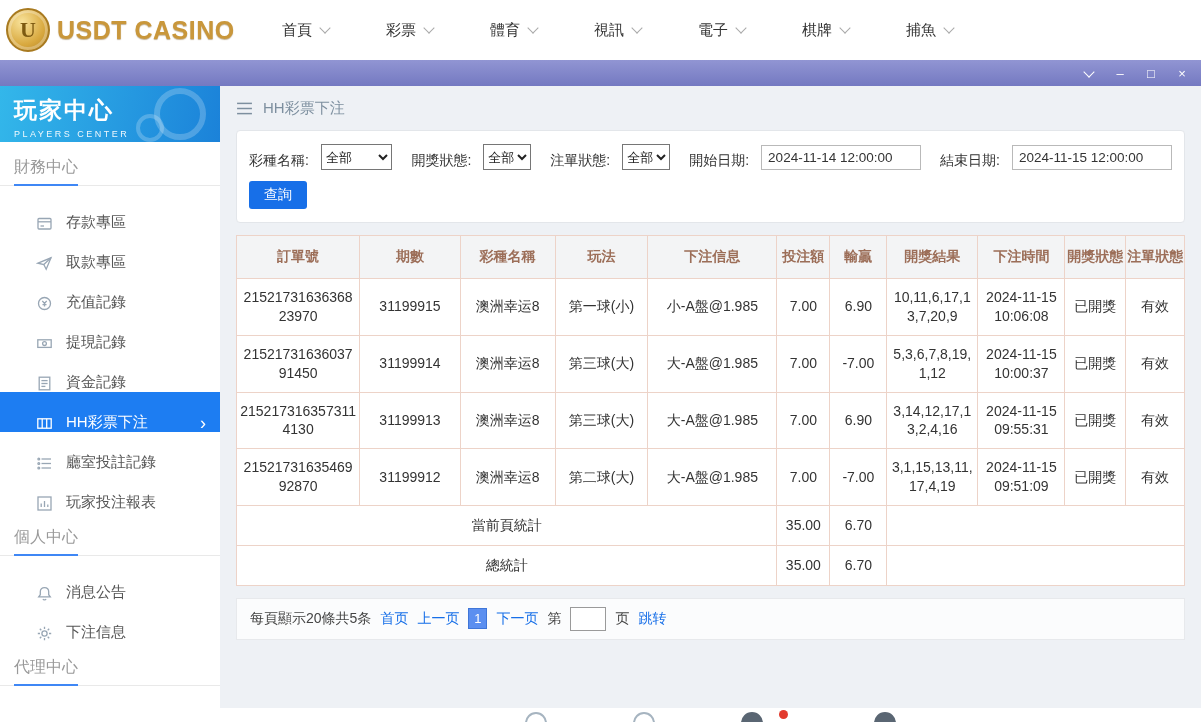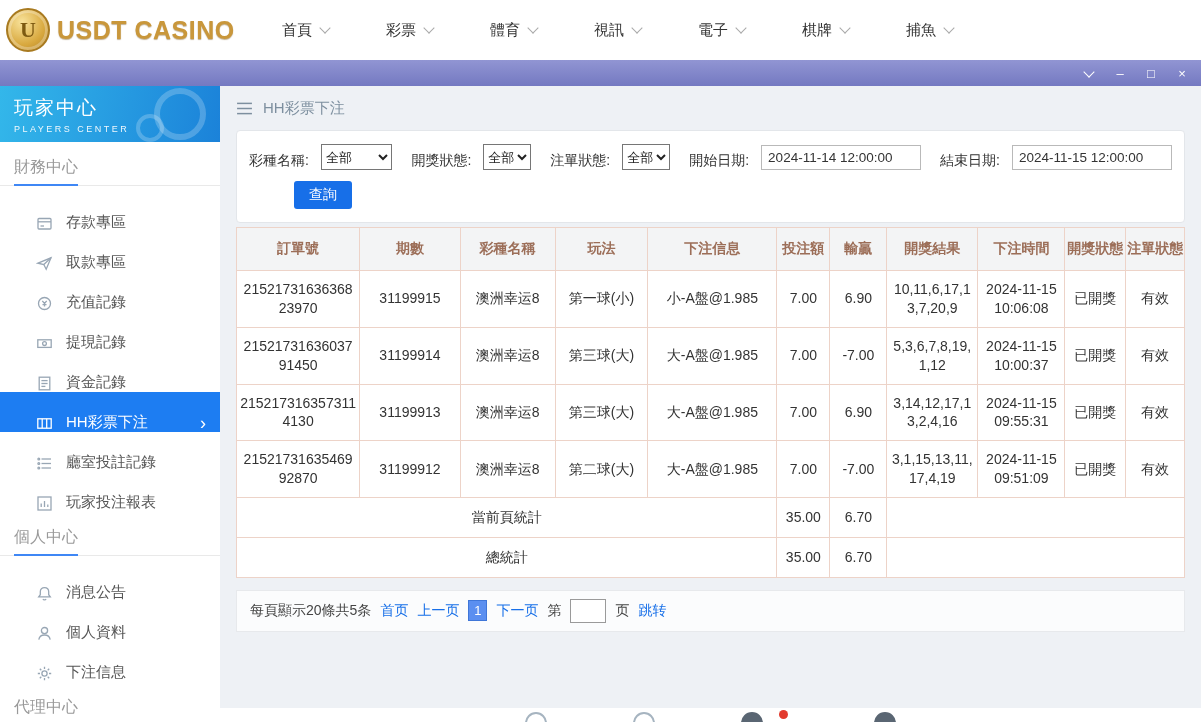--- a/index.html
+++ b/index.html
@@ -19,21 +19,21 @@
   
   .titlebar{height:26px;flex:0 0 26px;background:linear-gradient(#9195d3,#7479c1);display:flex;align-items:center;justify-content:flex-end;padding-right:12px;}
   .win-controls{display:flex;align-items:center;gap:17px;}
   .wc{color:#fff;font-size:13px;line-height:1;cursor:pointer;width:14px;text-align:center;}
   .chev-dn{display:inline-block;width:7px;height:7px;border-right:1.6px solid #fff;border-bottom:1.6px solid #fff;transform:rotate(45deg);margin-bottom:2px;}
 
   
   .main{flex:1;display:flex;min-height:0;}
   .sidebar{width:220px;flex:0 0 220px;background:#fff;overflow:hidden;}
   .sidebar-head{height:56px;background:linear-gradient(100deg,#33b7ea,#1b82d9);position:relative;padding:9px 0 0 14px;overflow:hidden;box-sizing:border-box;}
-  .sh-title{color:#fff;font-size:19px;font-weight:normal;letter-spacing:2px;}
+  .sh-title{color:#fff;font-size:23px;font-weight:bold;letter-spacing:2px;}
   .sh-sub{color:rgba(255,255,255,.92);font-size:9px;letter-spacing:2.5px;margin-top:3px;}
   .deco{position:absolute;border-radius:50%;border:6px solid rgba(255,255,255,.22);}
   .c1{width:40px;height:40px;right:14px;top:2px;}
   .c2{width:20px;height:20px;right:56px;top:28px;border-width:4px;}
   .section-title{color:#999;font-size:16px;padding:15px 0 7px 14px;border-bottom:1px solid #e9e9e9;position:relative;margin-bottom:6px;}
   .section-title::after{content:"";position:absolute;left:14px;bottom:-1px;width:64px;height:2px;background:#3f87f5;}
   .menu-item{height:40px;display:flex;align-items:flex-end;padding-left:36px;gap:13px;font-size:15px;color:#555;position:relative;cursor:pointer;}
   .menu-item.active{background:#1d7df2;color:#fff;}
   .menu-item.active .micon{stroke:#fff;}
   .menu-item .arrow{position:absolute;right:14px;font-size:18px;color:#fff;line-height:1;}
@@ -46,24 +46,24 @@
   
   .filter-panel{background:#fff;border:1px solid #e3e6ea;border-radius:4px;padding:13px 12px;}
   .filter-row{display:flex;align-items:flex-end;gap:12px;font-size:14px;color:#333;}
   .filter-row label{margin-left:7px;white-space:nowrap;}
   .filter-row label:first-child{margin-left:0;}
   select{height:26px;border:1px solid #767676;background:#fff;font-size:13px;font-family:inherit;color:#222;}
   .sel-lottery{width:122px;}
   .sel-draw{width:66px;}
   .sel-order{width:54px;}
   input.date{width:146px;height:23px;border:1px solid #b9b9b9;font-size:13.5px;color:#333;padding:0 6px;font-family:inherit;}
-  .search-btn{margin-top:11px;background:#176fe8;color:#fff;border:none;border-radius:3px;height:28px;padding:0 15px;font-size:14px;cursor:pointer;font-family:inherit;margin-left:45px;}
-
-  
-  .table-panel{margin-top:4px;background:#0369a1;}
+  .search-btn{margin-top:11px;background:#176fe8;color:#fff;border:none;border-radius:3px;height:28px;padding:0 15px;font-size:14px;cursor:pointer;font-family:inherit;}
+
+  
+  .table-panel{margin-top:12px;background:#0369a1;}
   table{width:100%;border-collapse:collapse;table-layout:fixed;}
   th{background:#f3f4f5;color:#9c6e58;font-size:14px;font-weight:bold;border:1px solid #edd3c8;padding:12px 1px;white-space:nowrap;overflow:hidden;}
   td{border:1px solid #edd3c8;text-align:center;font-size:14px;color:#333;padding:9px 3px;word-break:break-all;line-height:1.35;background:#fff;}
   tr.summary td{padding:10px 3px;}
 
   
   .pagination{margin-top:12px;background:#fbfcfd;border:1px solid #e7e9ec;height:42px;display:flex;align-items:center;justify-content:flex-start;padding:0 13px;font-size:14px;color:#444;box-sizing:border-box;}
   .pager{display:flex;align-items:center;gap:9px;}
   .pager a{color:#176fe8;cursor:pointer;text-decoration:none;}
   .cur{background:#5b8ff0;color:#fff;min-width:17px;height:19px;line-height:19px;text-align:center;font-size:13px;display:inline-block;border:1px solid #3f76d8;cursor:pointer;}
@@ -209,27 +209,20 @@
       </div>
 
       <div class="section-title"><span>個人中心</span></div>
 
       <div class="menu-item">
         <svg class="micon" viewBox="0 0 17 17">
             <path d="M8.5 2.6 c2.5 0 4.2 1.8 4.2 4.2 v2.9 l1.6 2.2 H2.7 l1.6 -2.2 V6.8 c0 -2.4 1.7 -4.2 4.2 -4.2 z"></path>
             <path d="M7 13.9 a1.6 1.6 0 0 0 3 0"></path>
           </svg>
         <span>消息公告</span>
-      </div>
-      <div class="menu-item">
-        <svg class="micon" viewBox="0 0 17 17">
-            <circle cx="8.5" cy="5.6" r="3.1"></circle>
-            <path d="M2.8 14.6 c0.5 -3 2.8 -4.6 5.7 -4.6 s5.2 1.6 5.7 4.6"></path>
-          </svg>
-        <span>個人資料</span>
       </div>
       <div class="menu-item">
         <svg class="micon" viewBox="0 0 17 17">
             <circle cx="8.5" cy="8.5" r="2.6"></circle>
             <path d="M8.5 1.8 v2.2 M8.5 13 v2.2 M1.8 8.5 h2.2 M13 8.5 h2.2 M3.8 3.8 l1.5 1.5 M11.7 11.7 l1.5 1.5 M13.2 3.8 l-1.5 1.5 M5.3 11.7 l-1.5 1.5"></path>
           </svg>
         <span>下注信息</span>
       </div>
 
       <div class="section-title"><span>代理中心</span></div>

